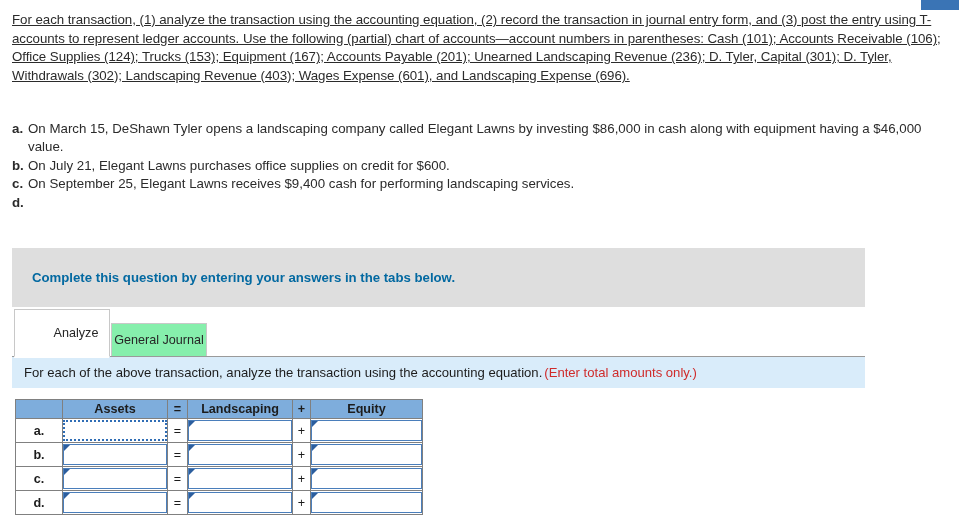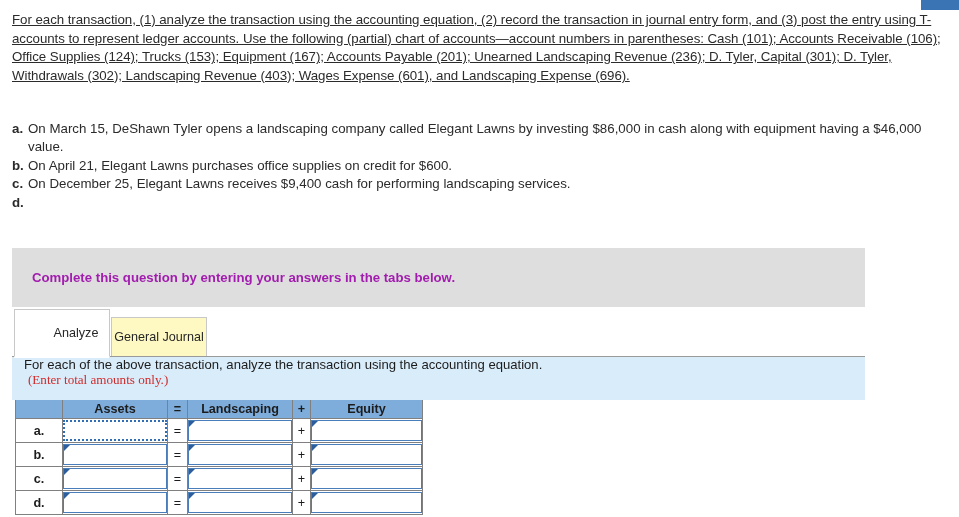--- a/index.html
+++ b/index.html
@@ -63,35 +63,35 @@
     left: 12px; top: 248px;
     width: 853px; height: 59px;
     background: #dedede;
     display: flex;
     align-items: center;
   }
   .gray-banner .txt {
     margin-left: 20px;
     font-size: 13.2px;
     font-weight: bold;
-    color: #a21caf;
+    color: #0369a1;
   }
 
   
   .tabstrip {
     position: absolute;
     left: 14px; top: 309px;
     width: 851px; height: 48px;
     display: flex;
     align-items: flex-end;
   }
   .tab {
-    width: 96px; height: 40px;
+    width: 96px; height: 34px;
     border: 1px solid #c8c8c8;
-    background: #fef9c3;
+    background: #86efac;
     display: flex;
     align-items: center;
     justify-content: center;
     text-align: center;
     font-size: 12.6px;
     line-height: 15px;
     color: #262626;
     margin-right: 1px;
     position: relative;
   }
@@ -100,26 +100,26 @@
     border-bottom: 1px solid #ffffff;
     height: 48px;
     z-index: 3;
     padding-left: 28px;
   }
 
   
   .blue-bar {
     position: absolute;
     left: 12px; top: 356px;
-    width: 853px; height: 44px;
+    width: 853px; height: 32px;
     background: #d9ecfa;
     border-top: 1px solid #9a9a9a;
     display: flex;
+    align-items: center;
     z-index: 1;
-    flex-direction: column;
   }
   .blue-bar .txt {
     margin-left: 12px;
     font-size: 13.1px;
     color: #1c1c1c;
   }
   .blue-bar .red {
     color: #cf2b2b;
     margin-left: 4px;
   }
@@ -219,25 +219,25 @@
 
   <div class="intro">For each transaction, (1) analyze the transaction using the accounting equation, (2) record the transaction in journal entry form, and (3) post the entry using T-accounts to represent ledger accounts. Use the following (partial) chart of accounts—account numbers in parentheses: Cash (101); Accounts Receivable (106); Office Supplies (124); Trucks (153); Equipment (167); Accounts Payable (201); Unearned Landscaping Revenue (236); D. Tyler, Capital (301); D. Tyler, Withdrawals (302); Landscaping Revenue (403); Wages Expense (601), and Landscaping Expense (696).</div>
 
   <div class="txn-list">
     <div class="txn">
       <span class="marker">a.</span>
       <span>On March 15, DeShawn Tyler opens a landscaping company called Elegant Lawns by investing $86,000 in cash along with equipment having a $46,000 value.</span>
     </div>
     <div class="txn">
       <span class="marker">b.</span>
-      <span>On April 21, Elegant Lawns purchases office supplies on credit for $600.</span>
+      <span>On July 21, Elegant Lawns purchases office supplies on credit for $600.</span>
     </div>
     <div class="txn">
       <span class="marker">c.</span>
-      <span>On December 25, Elegant Lawns receives $9,400 cash for performing landscaping services.</span>
+      <span>On September 25, Elegant Lawns receives $9,400 cash for performing landscaping services.</span>
     </div>
     <div class="txn">
       <span class="marker">d.</span>
     </div>
   </div>
 
   <div class="gray-banner">
     <span class="txt">Complete this question by entering your answers in the tabs below.</span>
   </div>
 
@@ -245,21 +245,21 @@
     <div class="tab active">
       <span>Analyze</span>
     </div>
     <div class="tab">
       <span>General Journal</span>
     </div>
   </div>
 
   <div class="blue-bar">
     <span class="txt">For each of the above transaction, analyze the transaction using the accounting equation.</span>
-    <span class="txt red" style="margin-left:16px;font-family:Liberation Serif, serif;">(Enter total amounts only.)</span>
+    <span class="txt red" style="margin-left:2px;">(Enter total amounts only.)</span>
   </div>
   <div class="tab-mask"></div>
 
   <table class="eq-table">
     <colgroup>
       <col class="col-label">
         <col class="col-amt">
         <col class="col-eq">
       <col class="col-amt">
         <col class="col-plus">

